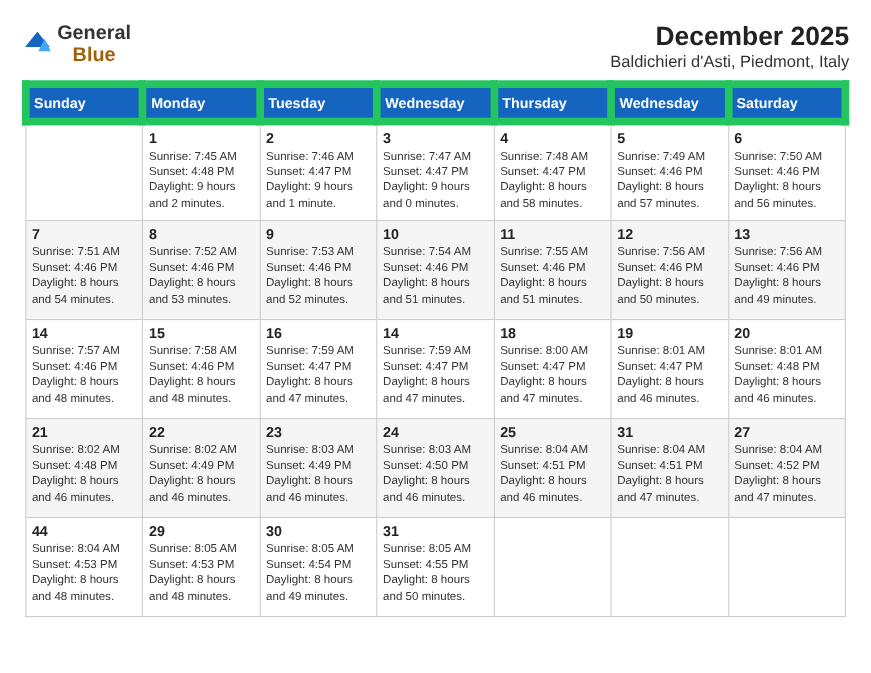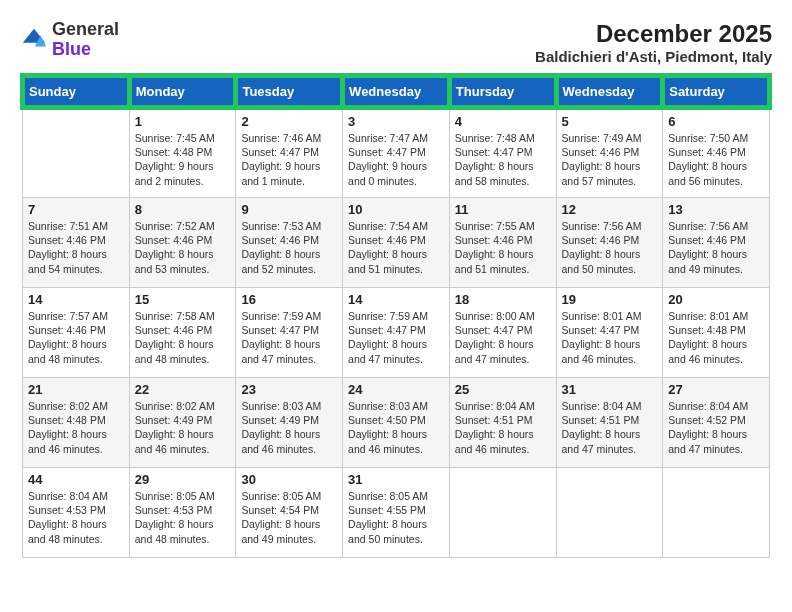--- a/index.html
+++ b/index.html
@@ -24,51 +24,50 @@
     .logo-text {
       font-size: 18px;
       font-weight: bold;
       color: #1a1a1a;
       line-height: 1.1;
     }
     .logo-text span {
       display: block;
     }
     .logo-text .general { color: #333; }
-    .logo-text .blue { color: #6d28d9; }
+    .logo-text .blue { color: #a16207; text-align: center; }
     .logo-icon {
       width: 28px;
       height: 28px;
     }
     .title-block {
       text-align: right;
     }
     .month-title {
       font-size: 24px;
       font-weight: bold;
       color: #222;
     }
     .location {
       font-size: 15px;
       color: #333;
-      font-weight: bold;
     }
     table {
       width: 100%;
       border-collapse: collapse;
       font-size: 11px;
     }
     thead tr th {
       background-color: #1565C0;
       color: #fff;
       padding: 6px 4px;
       text-align: left;
       font-size: 13px;
       font-weight: bold;
-      border: 5px solid #22c55e;
+      border: 7px solid #22c55e;
     }
     tbody tr td {
       border: 1px solid #ccc;
       vertical-align: top;
       padding: 4px 5px;
       width: calc(100% / 7);
       min-height: 80px;
       height: 90px;
     }
     tbody tr:nth-child(even) td {

